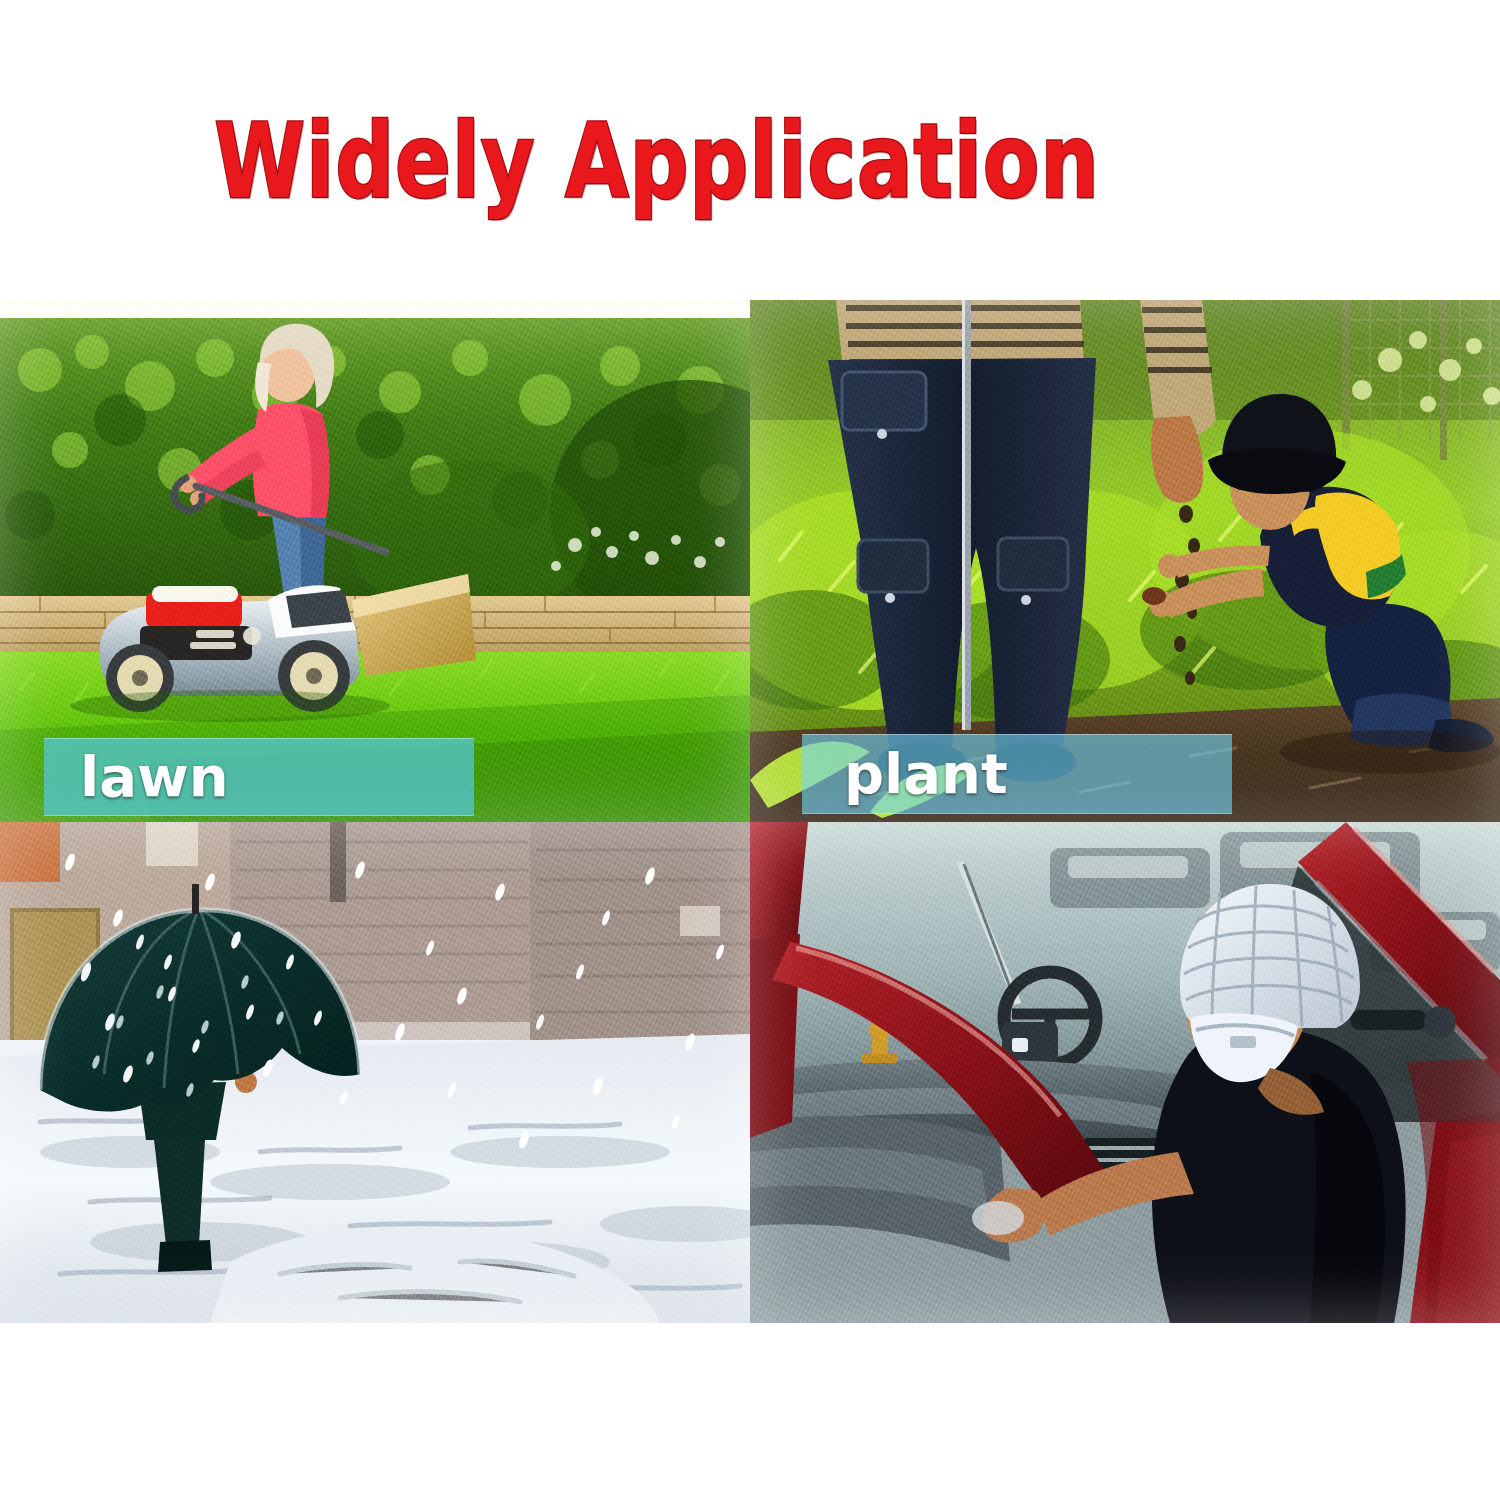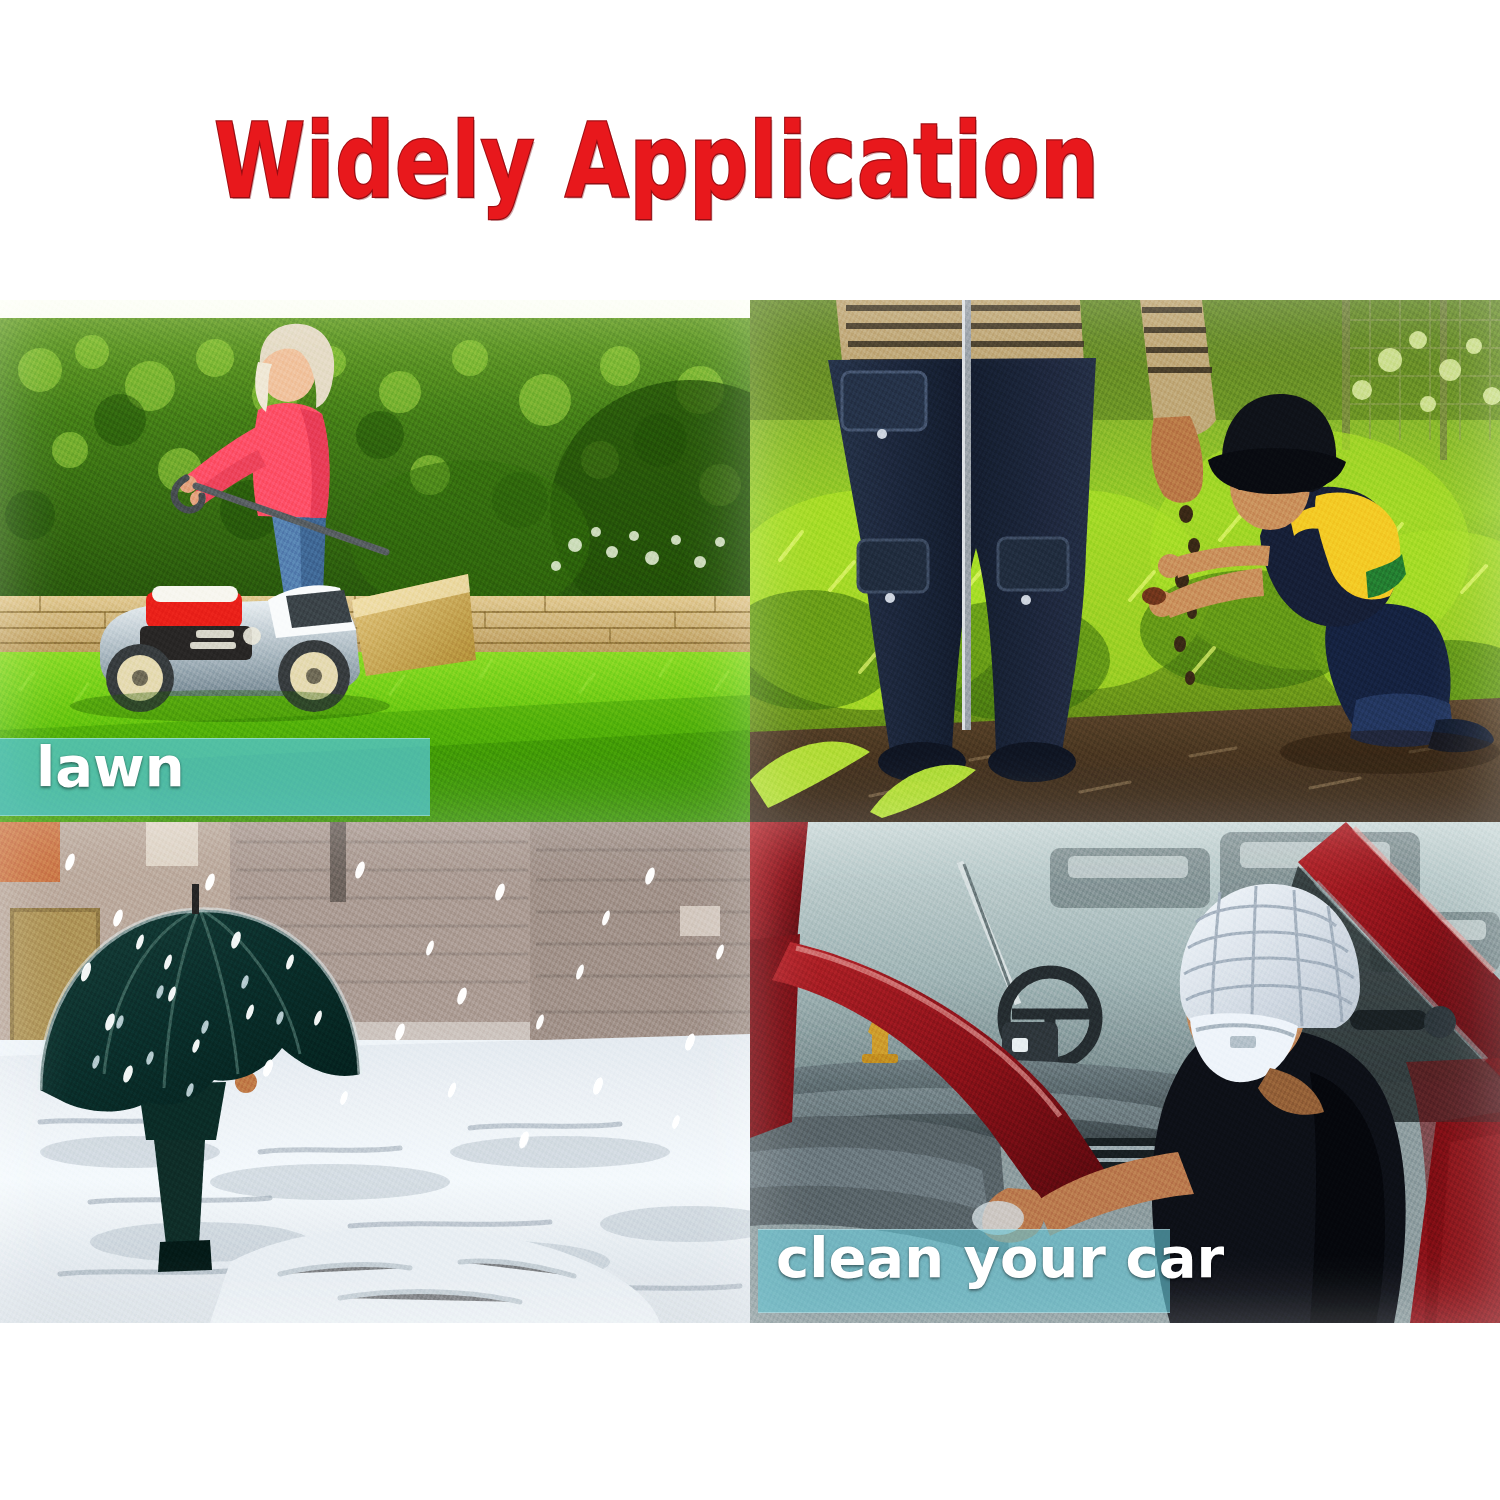--- a/index.html
+++ b/index.html
@@ -55,25 +55,26 @@
     pointer-events:none;
   }
   .edge-vignette{
     position:absolute;inset:0;pointer-events:none;
     box-shadow:inset 0 0 70px rgba(255,255,255,.30);
   }
 
   
   .label-bar{
     position:absolute;
-    display:flex;align-items:flex-start;
+    display:flex;align-items:center;
     box-sizing:border-box;
     background:rgba(120,205,228,0.62);
     border-top:1px solid rgba(255,255,255,.35);
     border-bottom:1px solid rgba(255,255,255,.30);
+    margin-left:44px;
   }
   .label-bar .txt{
     font-family:"DejaVu Sans","Liberation Sans",sans-serif;
     font-weight:700;
     font-size:56px;
     color:#fdfdfd;
     text-shadow:0 2px 3px rgba(0,0,0,.38), 0 0 2px rgba(0,0,0,.25);
     white-space:nowrap;
     line-height:1;
   }
@@ -424,20 +425,23 @@
           <ellipse cx="640" cy="452" rx="110" ry="22" fill="#241a10" opacity=".4"></ellipse>
         </g>
 
         <g fill="#b6dd4a" opacity=".95">
           <path d="M0 480 C40 440 90 432 120 452 C92 470 52 492 18 508 Z"></path>
           <path d="M120 512 C150 470 196 456 226 470 C200 492 164 508 132 518 Z"></path>
         </g>
       </svg>
       <div class="paintify"></div>
       <div class="edge-vignette"></div>
+    </div>
+    <div class="label-bar" id="bar-plant">
+      <span class="txt">plant</span>
     </div>
   </div>
 
   <div class="panel">
     <div class="scene">
       <svg viewBox="0 0 750 501" preserveAspectRatio="none">
         <defs>
           <linearGradient id="snowBg" x1="0" y1="0" x2="0" y2="1">
             <stop offset="0" stop-color="#b3a9a3"></stop>
               <stop offset=".45" stop-color="#c9c2bd"></stop>
@@ -691,18 +695,15 @@
           <rect x="480" y="214" width="26" height="12" rx="3" fill="#b1bcc4"></rect>
 
           <path d="M520 246 C548 252 568 268 574 290 C548 298 520 288 508 266 Z" fill="#8d6240"></path>
         </g>
 
         <path d="M656 240 C676 300 682 400 674 501 L750 501 L750 236 Z" fill="#6b1418" opacity=".55"></path>
       </svg>
       <div class="paintify"></div>
       <div class="edge-vignette"></div>
     </div>
-    <div class="label-bar" id="bar-car">
-      <span class="txt">clean your car</span>
-    </div>
   </div>
 
 </div>
 
 </body></html>

